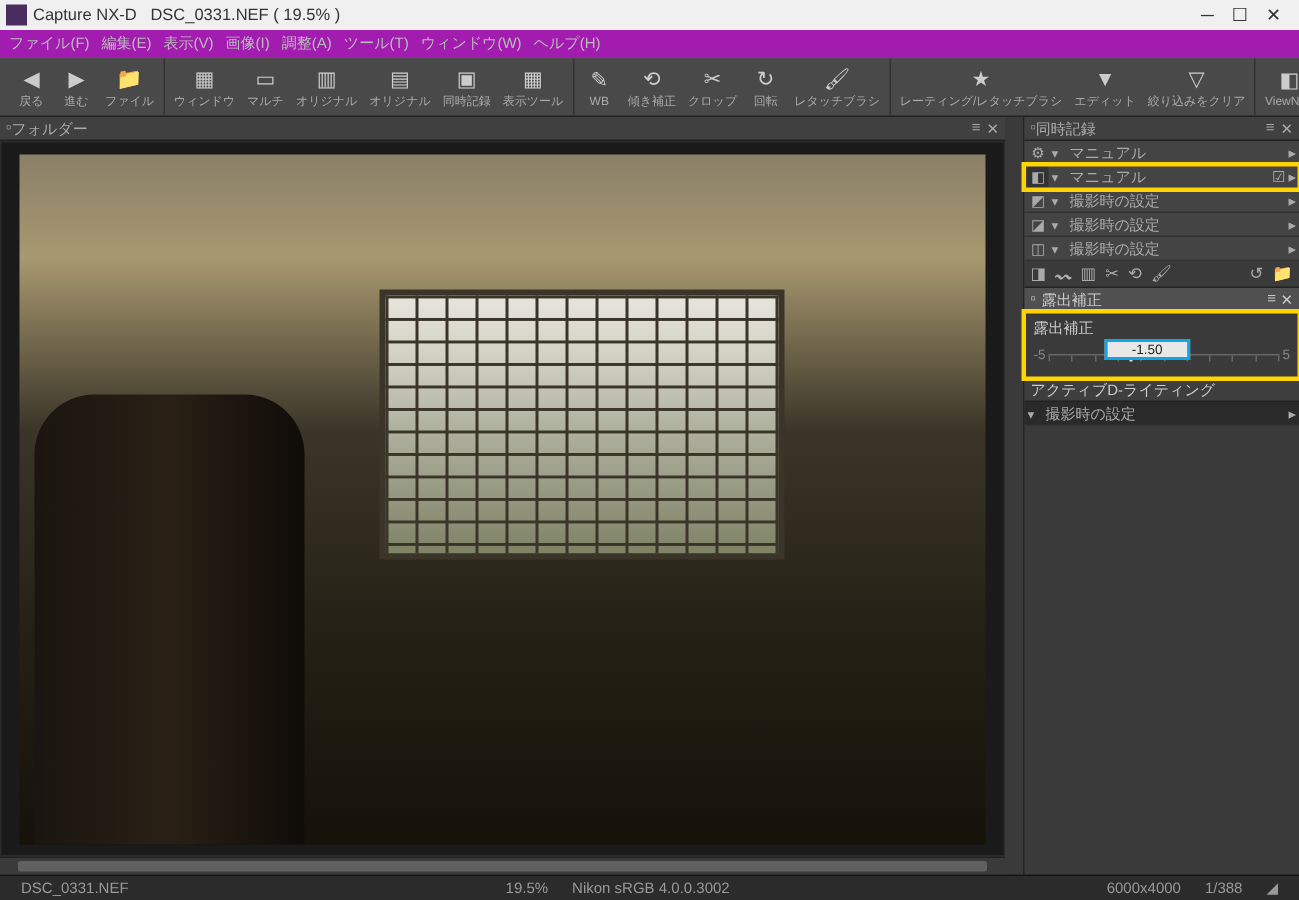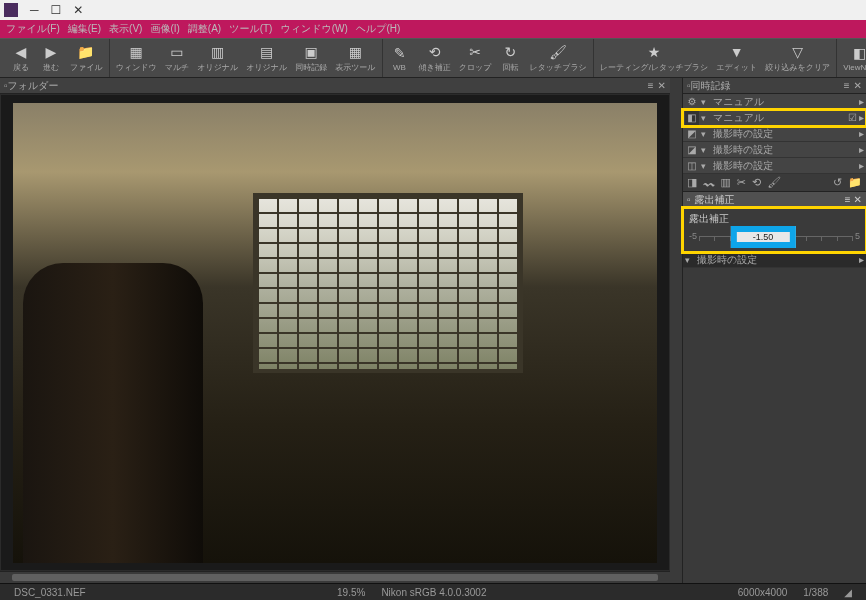--- a/index.html
+++ b/index.html
@@ -4,21 +4,21 @@
   <style>
     * { margin: 0; padding: 0; box-sizing: border-box; font-family: "Meiryo", "MS Gothic", sans-serif; }
     body { background: #2b2b2b; color: #ccc; font-size: 10px; width: 866px; height: 600px; overflow: hidden; }
     
     .titlebar { height: 20px; background: #f0f0f0; display: flex; align-items: center; padding: 0 4px; color: #333; font-size: 11px; }
     .titlebar .app-icon { width: 14px; height: 14px; background: #4a2c5e; margin-right: 4px; display: inline-block; }
     .titlebar .title-text { flex: 1; }
     .win-controls { display: flex; gap: 12px; padding: 0 8px; font-size: 12px; }
     .win-controls span { cursor: pointer; }
     
-    .menubar { height: 18px; background: #be185d; display: flex; align-items: center; padding: 0 2px; color: #bbb; font-size: 10px; }
+    .menubar { height: 18px; background: #a21caf; display: flex; align-items: center; padding: 0 2px; color: #bbb; font-size: 10px; }
     .menubar span { padding: 0 4px; cursor: pointer; }
     
     .toolbar { height: 40px; background: #494949; border-top: 1px solid #555; border-bottom: 1px solid #222; display: flex; align-items: center; padding: 0 4px; }
     .tool-group { display: flex; border-right: 1px solid #333; height: 100%; align-items: center; padding: 0 2px; }
     .tool-btn { display: flex; flex-direction: column; align-items: center; justify-content: center; padding: 2px 4px; cursor: pointer; color: #aaa; min-width: 30px; }
     .tool-icon { width: 18px; height: 18px; display: flex; align-items: center; justify-content: center; font-size: 14px; color: #ccc; }
     .tool-label { font-size: 8px; margin-top: 1px; white-space: nowrap; }
     .toolbar-spacer { flex: 1; }
     
     .main { display: flex; height: 505px; }
@@ -52,32 +52,35 @@
     .section-header .sh-icon { margin-right: 4px; font-size: 10px; }
     .section-header .sh-end { margin-left: auto; display: flex; gap: 3px; }
     
     .param-block { background: #3a3a3a; padding: 4px 6px 8px 6px; }
     .param-label-row { font-size: 10px; color: #ccc; margin-bottom: 2px; }
     .slider-row { display: flex; align-items: center; gap: 2px; font-size: 9px; color: #888; }
     .slider-track { flex: 1; height: 16px; position: relative; display: flex; align-items: center; }
     .slider-line { position: absolute; left: 0; right: 0; top: 8px; height: 1px; background: #666; }
     .slider-ticks { position: absolute; left: 0; right: 0; bottom: 3px; display: flex; justify-content: space-between; }
     .slider-ticks span { width: 1px; height: 4px; background: #666; }
-    .slider-value-box { position: absolute; left: 50%; transform: translateX(-70%); top: -2px; background: #e8e8e8; color: #222; font-size: 9px; padding: 0 16px; min-width: 28px; text-align: center; border: 6px solid #0ea5e9; }
+    .slider-value-box { position: absolute; left: 50%; transform: translateX(-70%); top: -2px; background: #e8e8e8; color: #222; font-size: 9px; padding: 0 16px; min-width: 28px; text-align: center; border: 2px solid #0ea5e9; }
     .slider-marker { position: absolute; left: 35%; top: 5px; width: 2px; height: 8px; background: #ddd; }
     
     .statusbar { height: 17px; background: #2b2b2b; border-top: 1px solid #111; display: flex; align-items: center; padding: 0 6px; color: #999; font-size: 10px; }
     .statusbar .sb-spacer { flex: 1; }
     .statusbar .sb-item { padding: 0 8px; }
   </style>
 </head>
 <body>
 
 <div class="titlebar">
   <span class="app-icon"></span>
+  <span class="title-text">
+    <span>Capture NX-D</span> &nbsp; <span>DSC_0331.NEF</span> ( <span>19.5%</span> )
+  </span>
   <div class="win-controls">
     <span>─</span>
     <span>☐</span>
     <span>✕</span>
   </div>
 </div>
 
 <div class="menubar">
   <span>ファイル(F)</span>
   <span>編集(E)</span>
@@ -299,20 +302,23 @@
                 <span></span>
               </div>
             <div class="slider-marker"></div>
             <div class="slider-value-box">-1.50</div>
           </div>
           <span>5</span>
         </div>
       </div>
     </div>
 
+    <div class="section-header" style="background:#3e3e3e">
+      <span>アクティブD-ライティング</span>
+    </div>
     <div class="edit-row dark">
       <span class="dropdown-arrow">▾</span>
       <span class="row-label">撮影時の設定</span>
       <span class="row-end">
           <span>▸</span>
         </span>
     </div>
 
   </div>
 </div>

